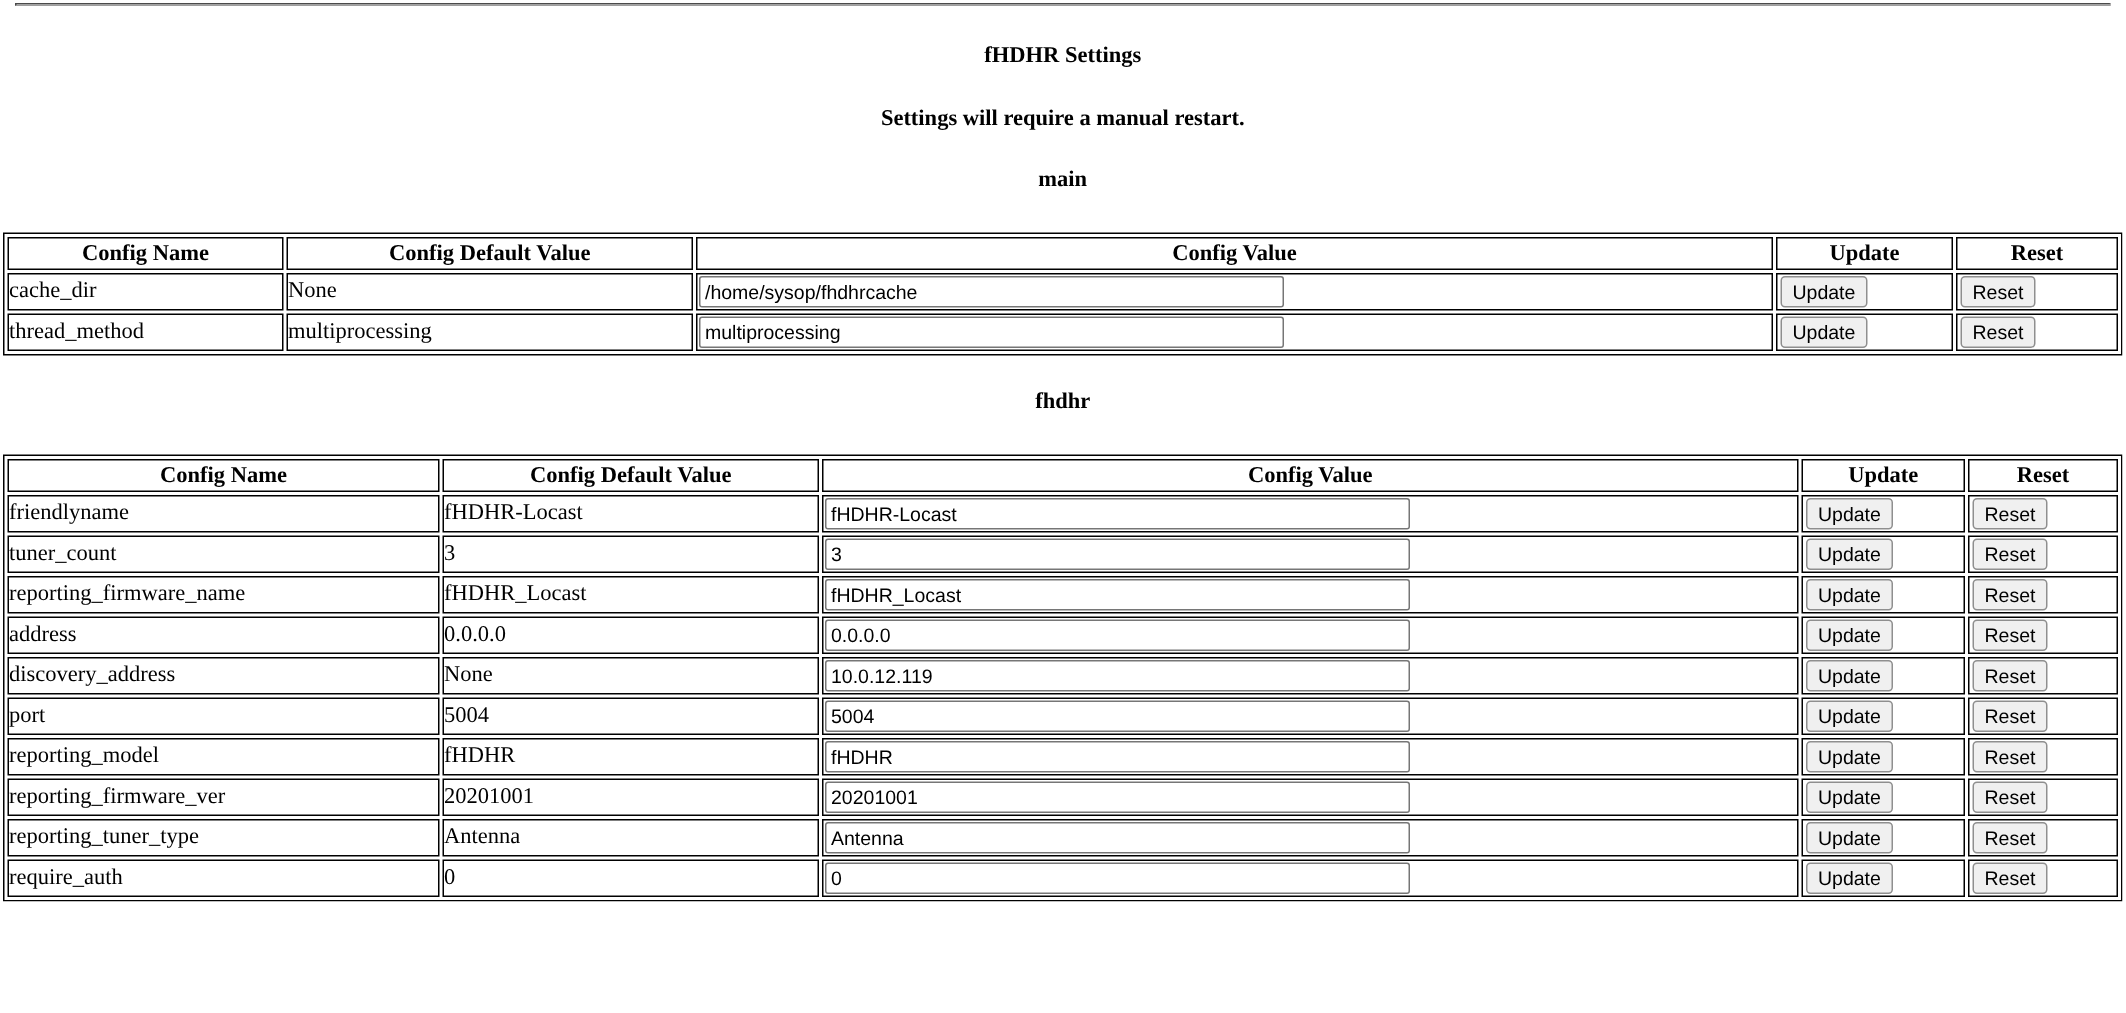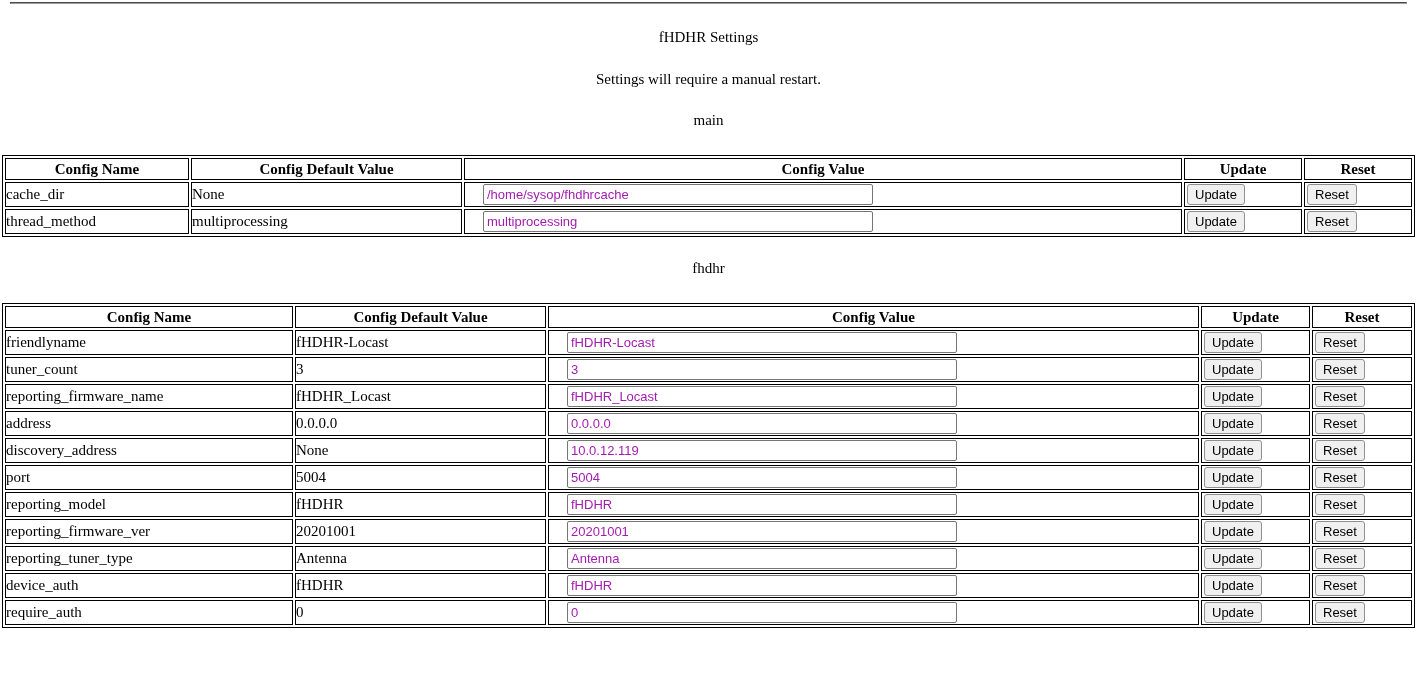--- a/index.html
+++ b/index.html
@@ -10,21 +10,21 @@
   }
   body { margin: 2px; width: 1413px; }
 
   hr.top-divider {
     margin: 0 8px;
     border: 1px inset #9e9e9e;
     height: 0;
   }
 
   .heading {
-    font-weight: normal;
+    font-weight: bold;
     font-size: 15px;
     line-height: 17px;
     text-align: center;
     margin: 25px 0 24px 0;
   }
   .section-title { margin: 23px 0 26px 0; }
 
   table.settings-table {
     width: 100%;
     table-layout: fixed;
@@ -67,26 +67,26 @@
   .table-fhdhr col.col-name    { width: 288px; }
   .table-fhdhr col.col-default { width: 251px; }
   .table-fhdhr col.col-value   { width: auto;  }
   .table-fhdhr col.col-update  { width: 109px; }
   .table-fhdhr col.col-reset   { width: 100px; }
 
   input.value-input {
     display: block;
     width: 390px;
     height: 21px;
-    margin: 1px 0 1px 18px;
+    margin: 1px 0 1px 1px;
     padding: 1px 3px;
     border: 1px solid #767676;
     border-radius: 2px;
     background: #ffffff;
-    color: #a21caf;
+    color: #000000;
     font: 13px "Liberation Sans", sans-serif;
   }
   button.btn {
     display: inline-block;
     height: 21px;
     margin: 0 0 0 2px;
     padding: 1px 7px;
     background: #f0f0f0;
     border: 1px solid #8f8f8f;
     border-radius: 3px;
@@ -238,29 +238,20 @@
       <tr>
         <td class="c-name">reporting_tuner_type</td>
         <td class="c-default">Antenna</td>
         <td class="c-value">
           <input type="text" class="value-input" value="Antenna" style="">
         </td>
         <td class="c-update"><button class="btn">Update</button></td>
         <td class="c-reset"><button class="btn">Reset</button></td>
       </tr>
       <tr>
-        <td class="c-name">device_auth</td>
-        <td class="c-default">fHDHR</td>
-        <td class="c-value">
-          <input type="text" class="value-input" value="fHDHR" style="">
-        </td>
-        <td class="c-update"><button class="btn">Update</button></td>
-        <td class="c-reset"><button class="btn">Reset</button></td>
-      </tr>
-      <tr>
         <td class="c-name">require_auth</td>
         <td class="c-default">0</td>
         <td class="c-value">
           <input type="text" class="value-input" value="0" style="">
         </td>
         <td class="c-update"><button class="btn">Update</button></td>
         <td class="c-reset"><button class="btn">Reset</button></td>
       </tr>
     </tbody>
 </table>

